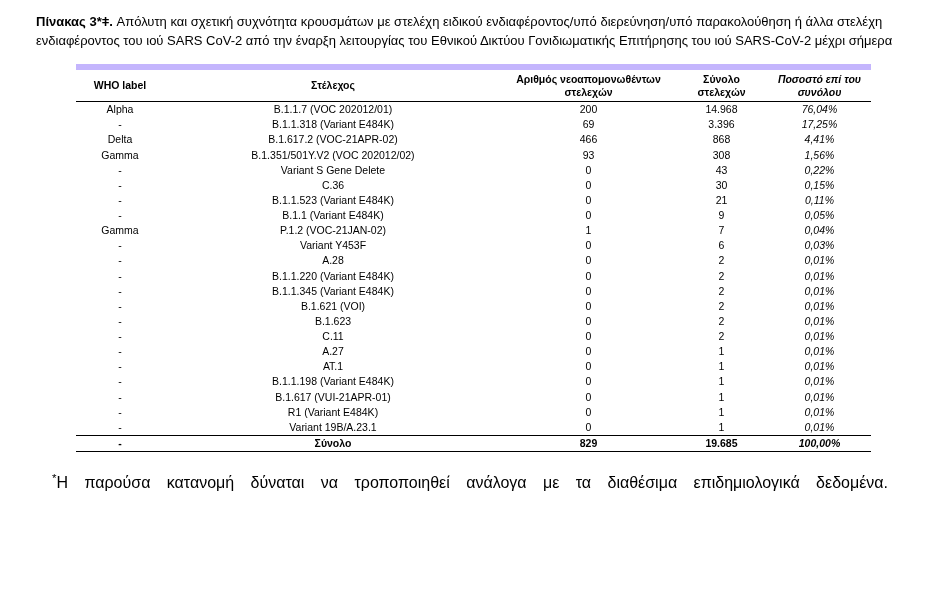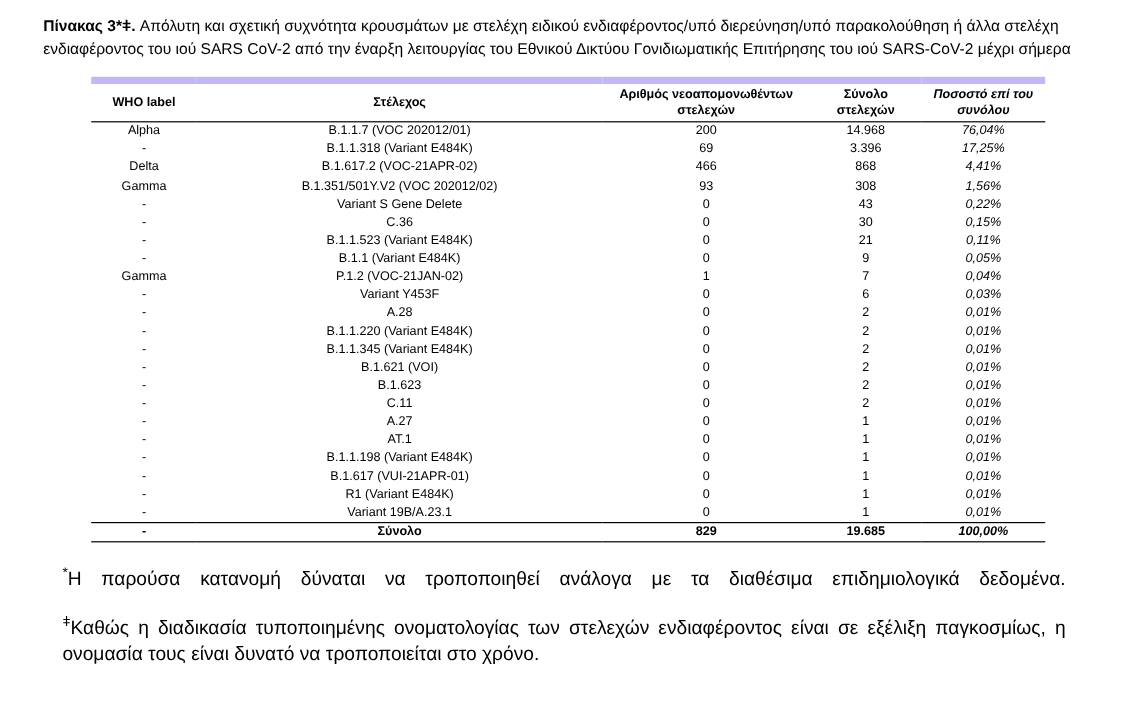--- a/index.html
+++ b/index.html
@@ -251,16 +251,15 @@
           <td class="col-strain">Σύνολο</td>
           <td class="col-new">829</td>
           <td class="col-total">19.685</td>
           <td class="col-pct">100,00%</td>
         </tr>
       </tbody>
   </table>
 
   <div class="footnotes">
     <p class="footnote justify-all"><sup class="fn-marker">*</sup><span>Η παρούσα κατανομή δύναται να τροποποιηθεί ανάλογα με τα διαθέσιμα επιδημιολογικά δεδομένα.</span></p>
-    <p class="footnote"><sup class="fn-marker">ǂ</sup><span>Καθώς η διαδικασία τυποποιημένης ονοματολογίας των στελεχών ενδιαφέροντος είναι σε εξέλιξη παγκοσμίως, η ονομασία τους είναι δυνατό να τροποποιείται στο χρόνο.</span></p>
   </div>
 
 </div>
 
 </body></html>

